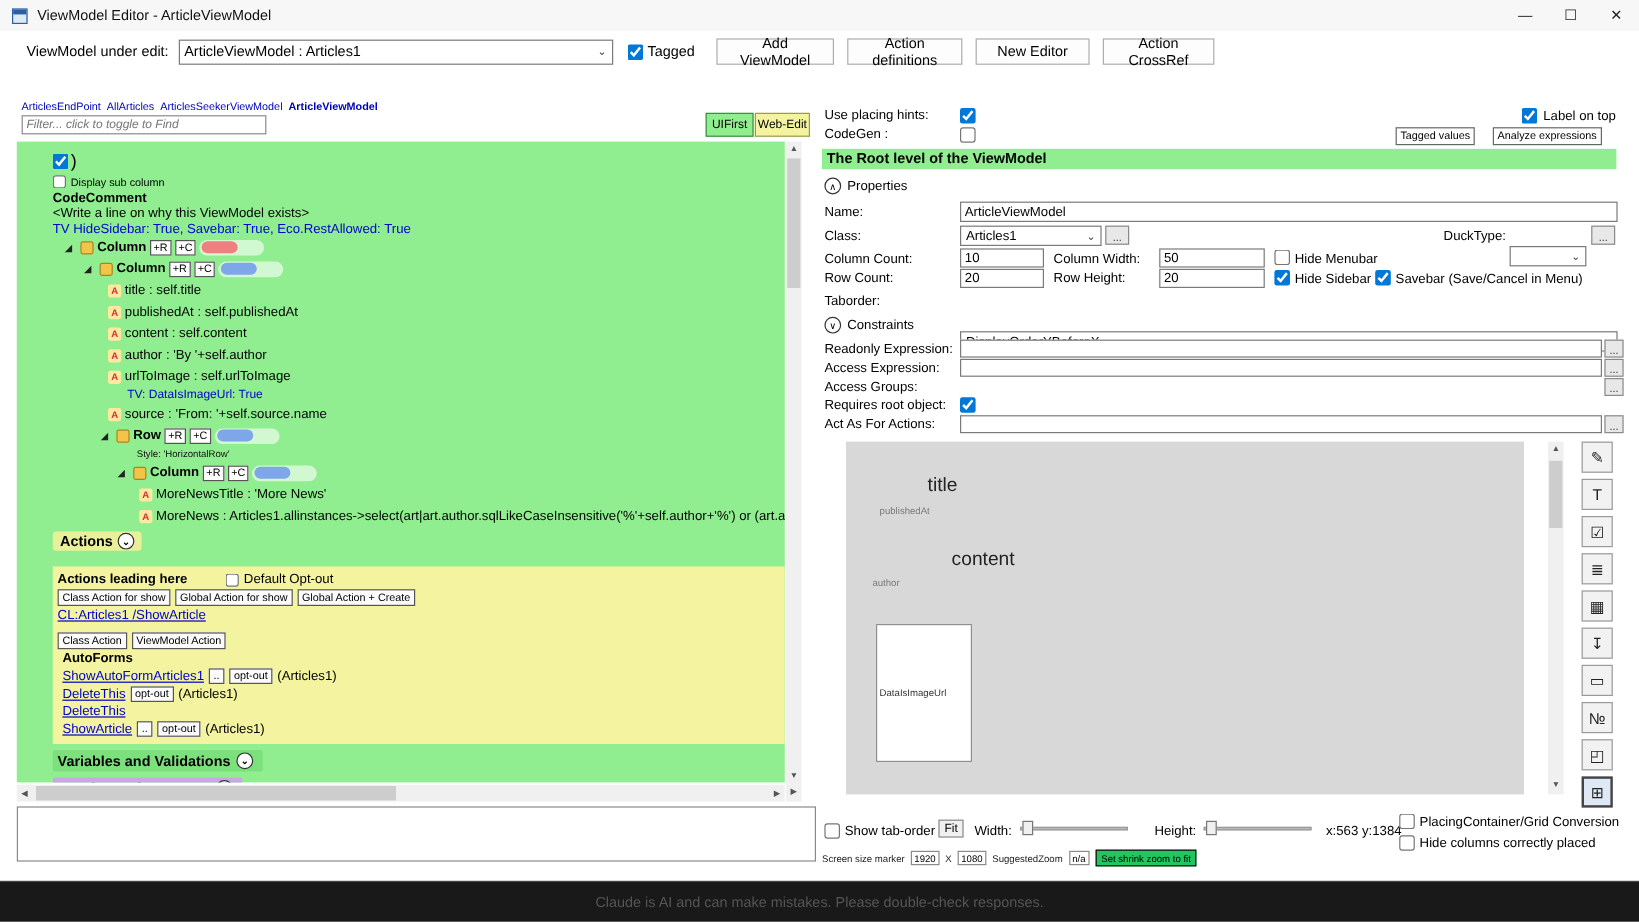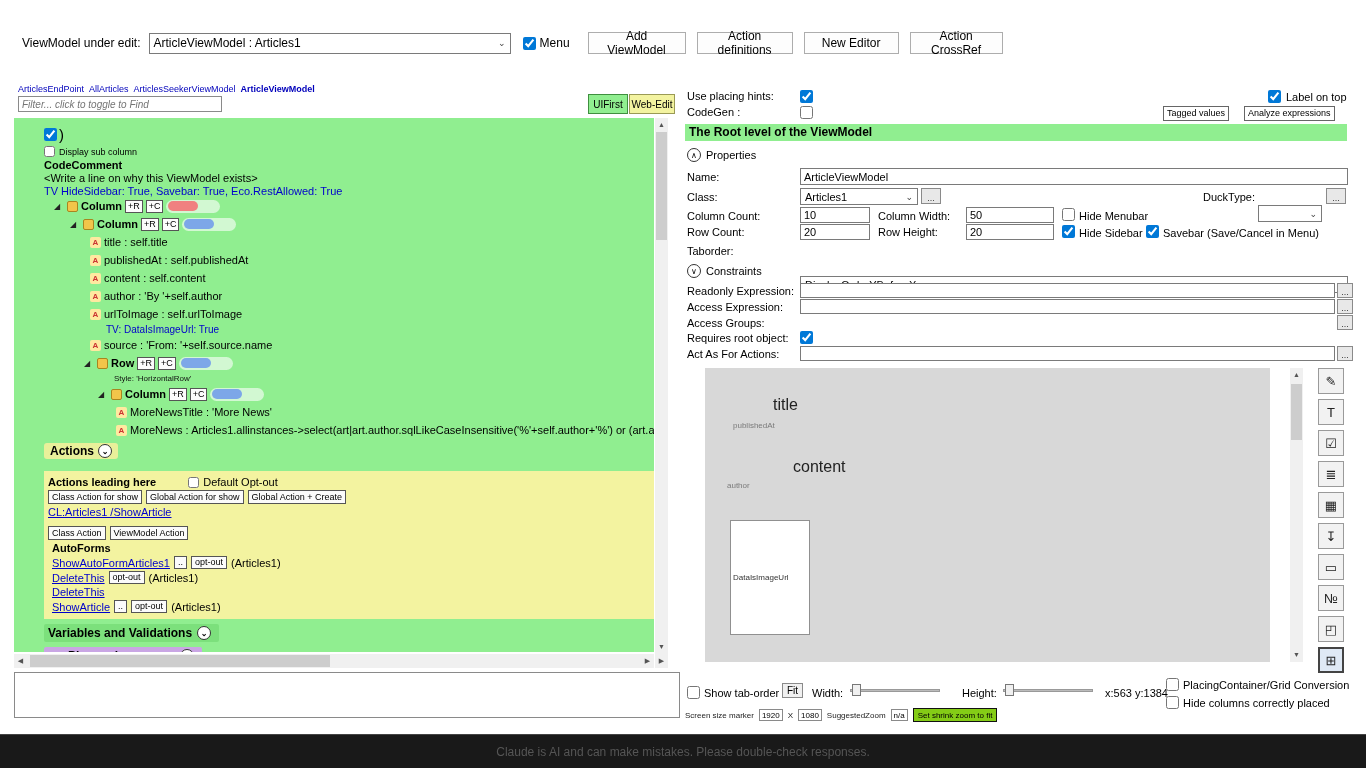--- a/index.html
+++ b/index.html
@@ -88,38 +88,47 @@
   .canvas { background:#d8d8d8; }
   .cv-t11 { position:absolute; font-size:16px; color:#222;padding-left:43px; }
   .cv-t8 { position:absolute; font-size:8px; color:#7a7a7a; }
   .imgbox { position:absolute; background:#fff; border:1px solid #909090; display:flex; align-items:center; justify-content:flex-start; padding-left:2px; font-size:8px; color:#333; }
   .iconbtn { position:absolute; left:1318px; width:26px; height:26px; border:1px solid #9a9a9a; background:#f2f2f2; display:flex; align-items:center; justify-content:center; font-size:13px; color:#222; }
   .iconbtn.sel { border:2px solid #444; background:#dfe9f5; }
   .slider { position:absolute; height:14px; width:90px; }
   .slider .track { position:absolute; left:0; right:0; top:6px; height:3px; background:#bbb; border:1px solid #999; }
   .slider .sthumb { position:absolute; left:2px; top:1px; width:9px; height:12px; background:#f0f0f0; border:1px solid #777; }
   .szbox { border:1px solid #8a8a8a; background:#fff; font-size:8px; padding:0 2px; height:12px; line-height:11px; }
-  .shrinkbtn { border:1px solid #111; background:#84cc16; font-size:8px; padding:0 4px; height:14px; line-height:13px; }
+  .shrinkbtn { border:1px solid #111; background:#22c55e; font-size:8px; padding:0 4px; height:14px; line-height:13px; }
   .footer { left:0; top:735px; width:1366px; height:33px; background:#191919; display:flex; align-items:center; justify-content:center; }
   .footer span { color:#555; font-size:12px; }
 </style>
 </head>
 <body>
 
 <div class="abs win">
 
+  <div class="abs titlebar">
+    <span class="appicon"></span>
+    <span class="wintitle">ViewModel Editor - ArticleViewModel</span>
+    <span class="wincontrols">
+      <span class="winbtn">—</span>
+      <span class="winbtn">☐</span>
+      <span class="winbtn">✕</span>
+    </span>
+  </div>
 
   <div class="abs toolbar">
     <span class="tb-label">ViewModel under edit:</span>
     <div class="combo tb-combo">
       <span>ArticleViewModel : Articles1</span>
       <span class="arrow">⌄</span>
     </div>
     <input type="checkbox" checked="" style="margin-left: 12px;">
-    <span class="tb-label" style="margin-left:4px">Menu</span>
+    <span class="tb-label" style="margin-left:4px">Tagged</span>
     <button class="btn" style="margin-left:10px;width:98px">Add ViewModel</button>
     <button class="btn" style="margin-left:11px;width:96px">Action definitions</button>
     <button class="btn" style="margin-left:11px;width:95px">New Editor</button>
     <button class="btn" style="margin-left:11px;width:93px">Action CrossRef</button>
   </div>
 
   <div class="abs crumbs">
     <span class="crumb">ArticlesEndPoint</span>
     <span class="crumb">AllArticles</span>
     <span class="crumb">ArticlesSeekerViewModel</span>

